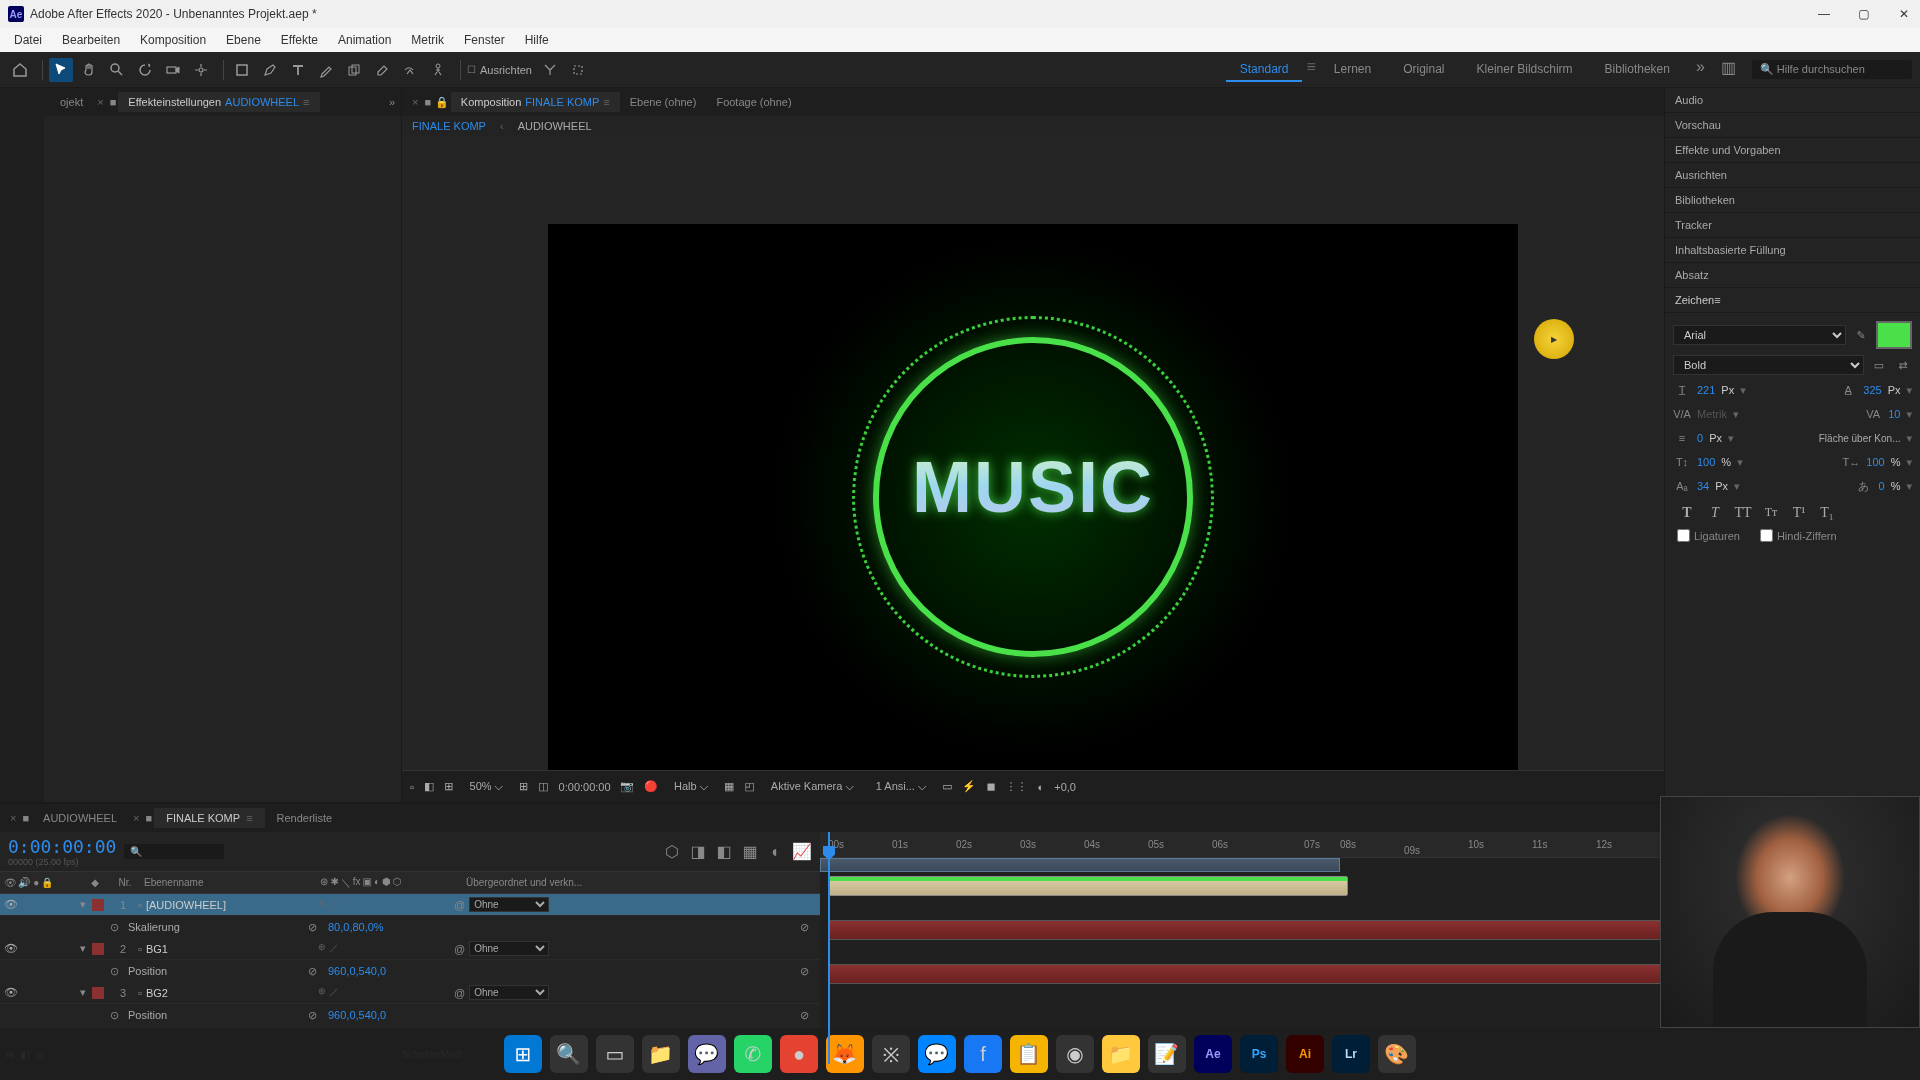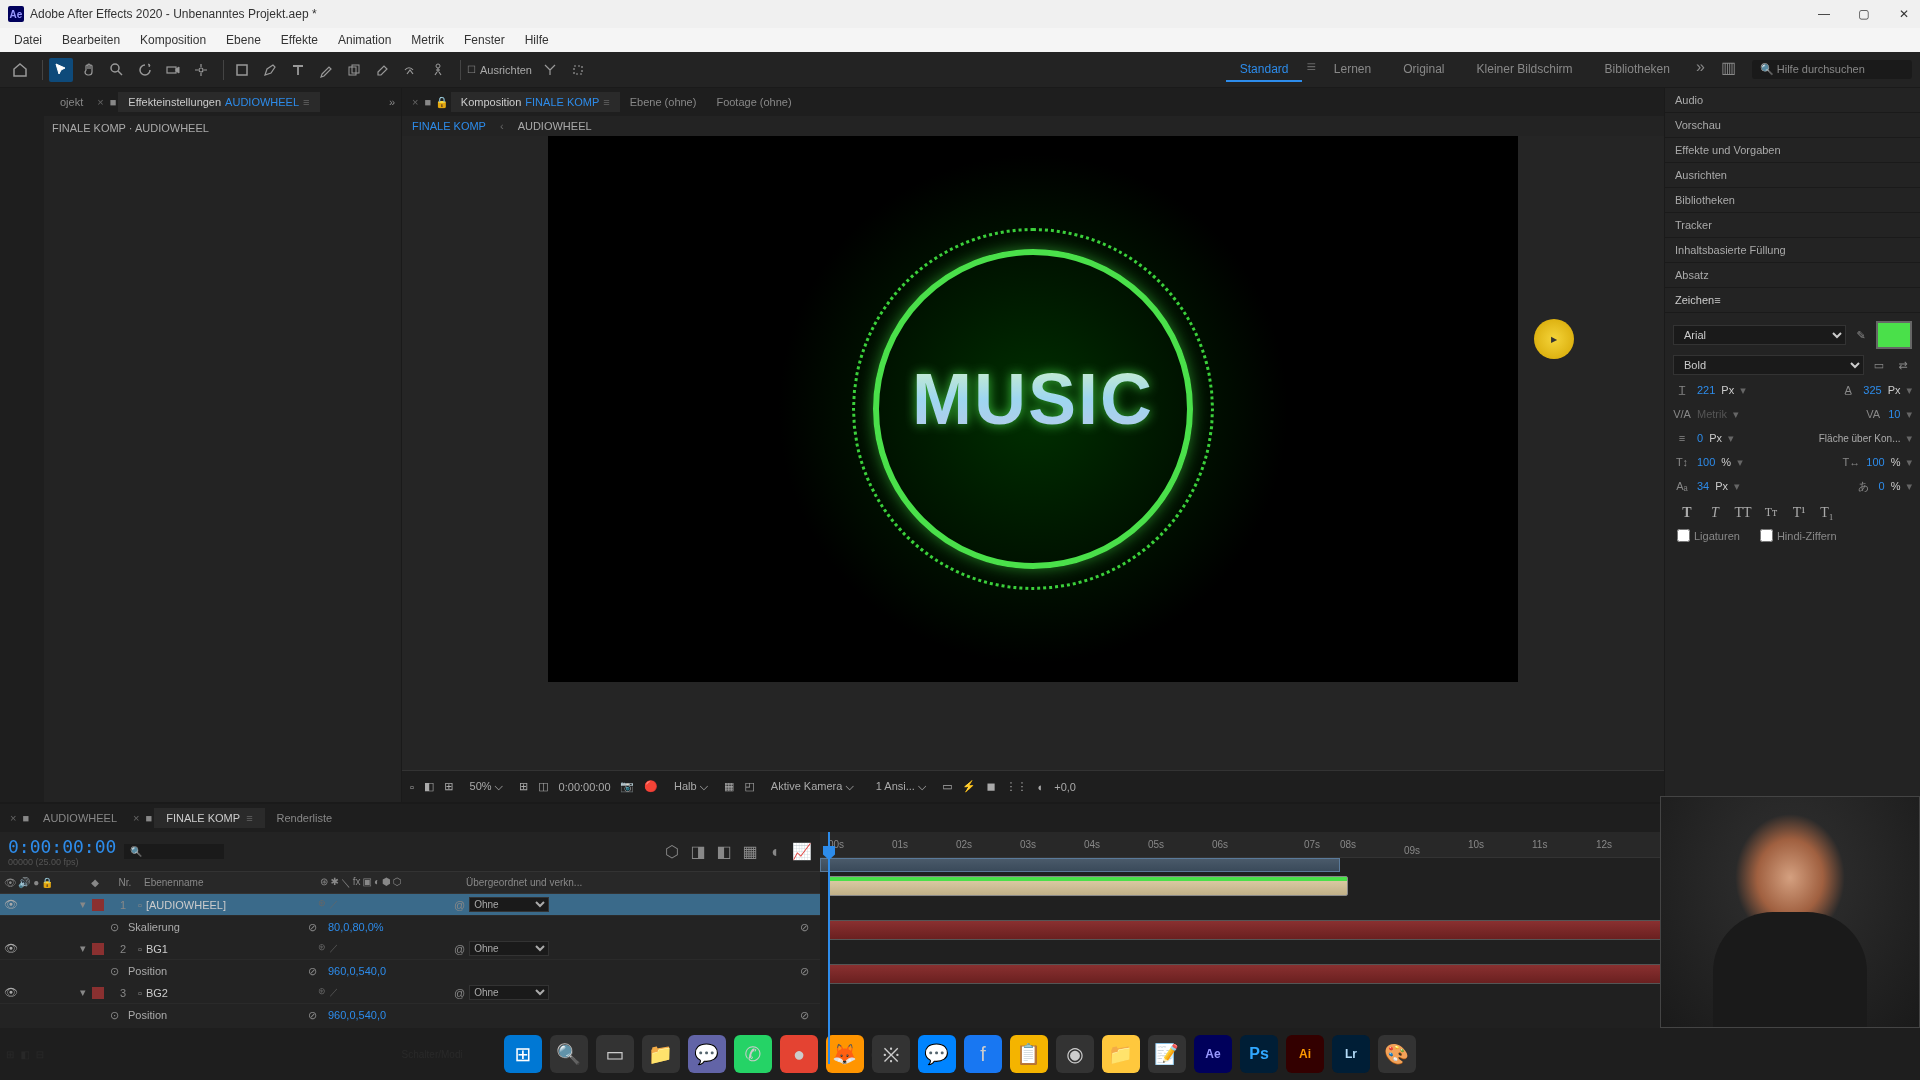--- a/index.html
+++ b/index.html
@@ -38,21 +38,21 @@
 .panel-tab { padding: 4px 10px; color: #888; cursor: pointer; display: flex; align-items: center; gap: 4px; }
 .panel-tab.active { color: #ccc; background: #2a2a2a; }
 .highlight { color: #2d8ceb; }
 
 .left-content { padding: 6px 8px; font-size: 11px; color: #aaa; }
 
 
 .comp-header { padding: 4px 10px; font-size: 11px; display: flex; gap: 14px; align-items: center; }
 .comp-name { color: #2d8ceb; cursor: pointer; }
 .comp-chevron { color: #666; }
-.viewer { flex: 1; background: #252525; display: flex; align-items: flex-start; justify-content: center; position: relative; }
+.viewer { flex: 1; background: #252525; display: flex; align-items: flex-end; justify-content: center; position: relative; }
 .canvas { width: 970px; height: 546px; background: #000; position: relative; display: flex; align-items: center; justify-content: center; }
 .music-glow { position: absolute; width: 600px; height: 600px; border-radius: 50%; background: radial-gradient(circle, rgba(0,80,0,0.6) 0%, rgba(0,0,0,0) 60%); }
 .dotted-ring { position: absolute; width: 362px; height: 362px; border: 3px dotted #3bd03b; border-radius: 50%; }
 .solid-ring { position: absolute; width: 320px; height: 320px; border: 6px solid #4ae04a; border-radius: 50%; box-shadow: 0 0 15px rgba(74,224,74,0.5); }
 .music-text { font-size: 72px; font-weight: 900; letter-spacing: 2px; background: linear-gradient(180deg, #d4f4c4 0%, #9ed6f0 50%, #b8c8e8 100%); -webkit-background-clip: text; -webkit-text-fill-color: transparent; filter: drop-shadow(0 0 6px rgba(74,224,74,0.8)); z-index: 2; position: relative; top: -10px; }
 .cursor-marker { position: absolute; width: 40px; height: 40px; border-radius: 50%; background: radial-gradient(circle, #f4d43a 0%, #d4a400 100%); right: 90px; top: 183px; display: flex; align-items: center; justify-content: center; }
 .cursor-marker::after { content: '▶'; font-size: 8px; color: #333; }
 .viewer-footer { height: 32px; background: #1e1e1e; display: flex; align-items: center; padding: 0 8px; font-size: 11px; gap: 10px; border-top: 1px solid #333; }
 .vf-item { color: #aaa; cursor: pointer; }
 .vf-dropdown { padding: 2px 6px; }
@@ -117,21 +117,21 @@
 .track-1::before { content: ''; position: absolute; top: 0; left: 0; right: 0; height: 4px; background: #4ae04a; }
 .track-2 { top: 88px; left: 8px; right: 4px; background: linear-gradient(180deg, #8a3030 0%, #6a2020 100%); border: 1px solid #555; }
 .track-3 { top: 132px; left: 8px; right: 4px; background: linear-gradient(180deg, #8a3030 0%, #6a2020 100%); border: 1px solid #555; }
 
 
 .taskbar { position: fixed; bottom: 0; left: 0; right: 0; height: 52px; background: rgba(30,30,30,0.9); display: flex; align-items: center; justify-content: center; gap: 8px; }
 .tb-icon { width: 38px; height: 38px; border-radius: 6px; display: flex; align-items: center; justify-content: center; cursor: pointer; font-size: 20px; }
 .tb-win { background: #0078d4; color: white; }
 .tb-app { background: #333; color: #ccc; }
 .tb-app.ae { background: #00005b; color: #9999ff; font-size: 12px; font-weight: bold; }
-.tb-app.ps { background: #001e36; color: #31a8ff; font-size: 16px; font-weight: bold; }
+.tb-app.ps { background: #001e36; color: #31a8ff; font-size: 12px; font-weight: bold; }
 .tb-app.ai { background: #330000; color: #ff9a00; font-size: 12px; font-weight: bold; }
 .tb-app.lr { background: #001e36; color: #b4dcf8; font-size: 12px; font-weight: bold; }
 
 .webcam { position: fixed; bottom: 52px; right: 0; width: 260px; height: 232px; background: #222; border: 1px solid #444; overflow: hidden; }
 .webcam-person { width: 100%; height: 100%; background: radial-gradient(ellipse at 50% 35%, #d4a080 0%, #a06040 18%, #2a2a2a 30%, #1a1a1a 100%); position: relative; }
 .webcam-person::after { content:''; position: absolute; bottom: 0; left: 20%; right: 20%; height: 50%; background: #1a1a1a; border-radius: 60px 60px 0 0; }
 </style>
 </head>
 <body>
 
@@ -274,21 +274,20 @@
       <span class="panel-tab">ojekt</span>
       <span style="color:#666;padding:0 4px">×</span>
       <span style="color:#888;padding:0 2px">■</span>
       <span class="panel-tab active">
         <span>Effekteinstellungen</span> 
           <span class="highlight">AUDIOWHEEL</span> 
           <span style="color:#666">≡</span>
       </span>
       <span style="margin-left:auto;color:#888">»</span>
     </div>
-    <div class="left-content">FINALE KOMP · AUDIOWHEEL</div>
   </div>
 
   <div class="center-col">
     <div class="panel-tabs">
       <span style="color:#666;padding:0 4px">×</span>
       <span style="color:#888;padding:0 2px">■</span>
       <span style="color:#888;padding:0 2px">🔒</span>
       <span class="panel-tab active">
         <span>Komposition</span> 
           <span class="highlight">FINALE KOMP</span> 

